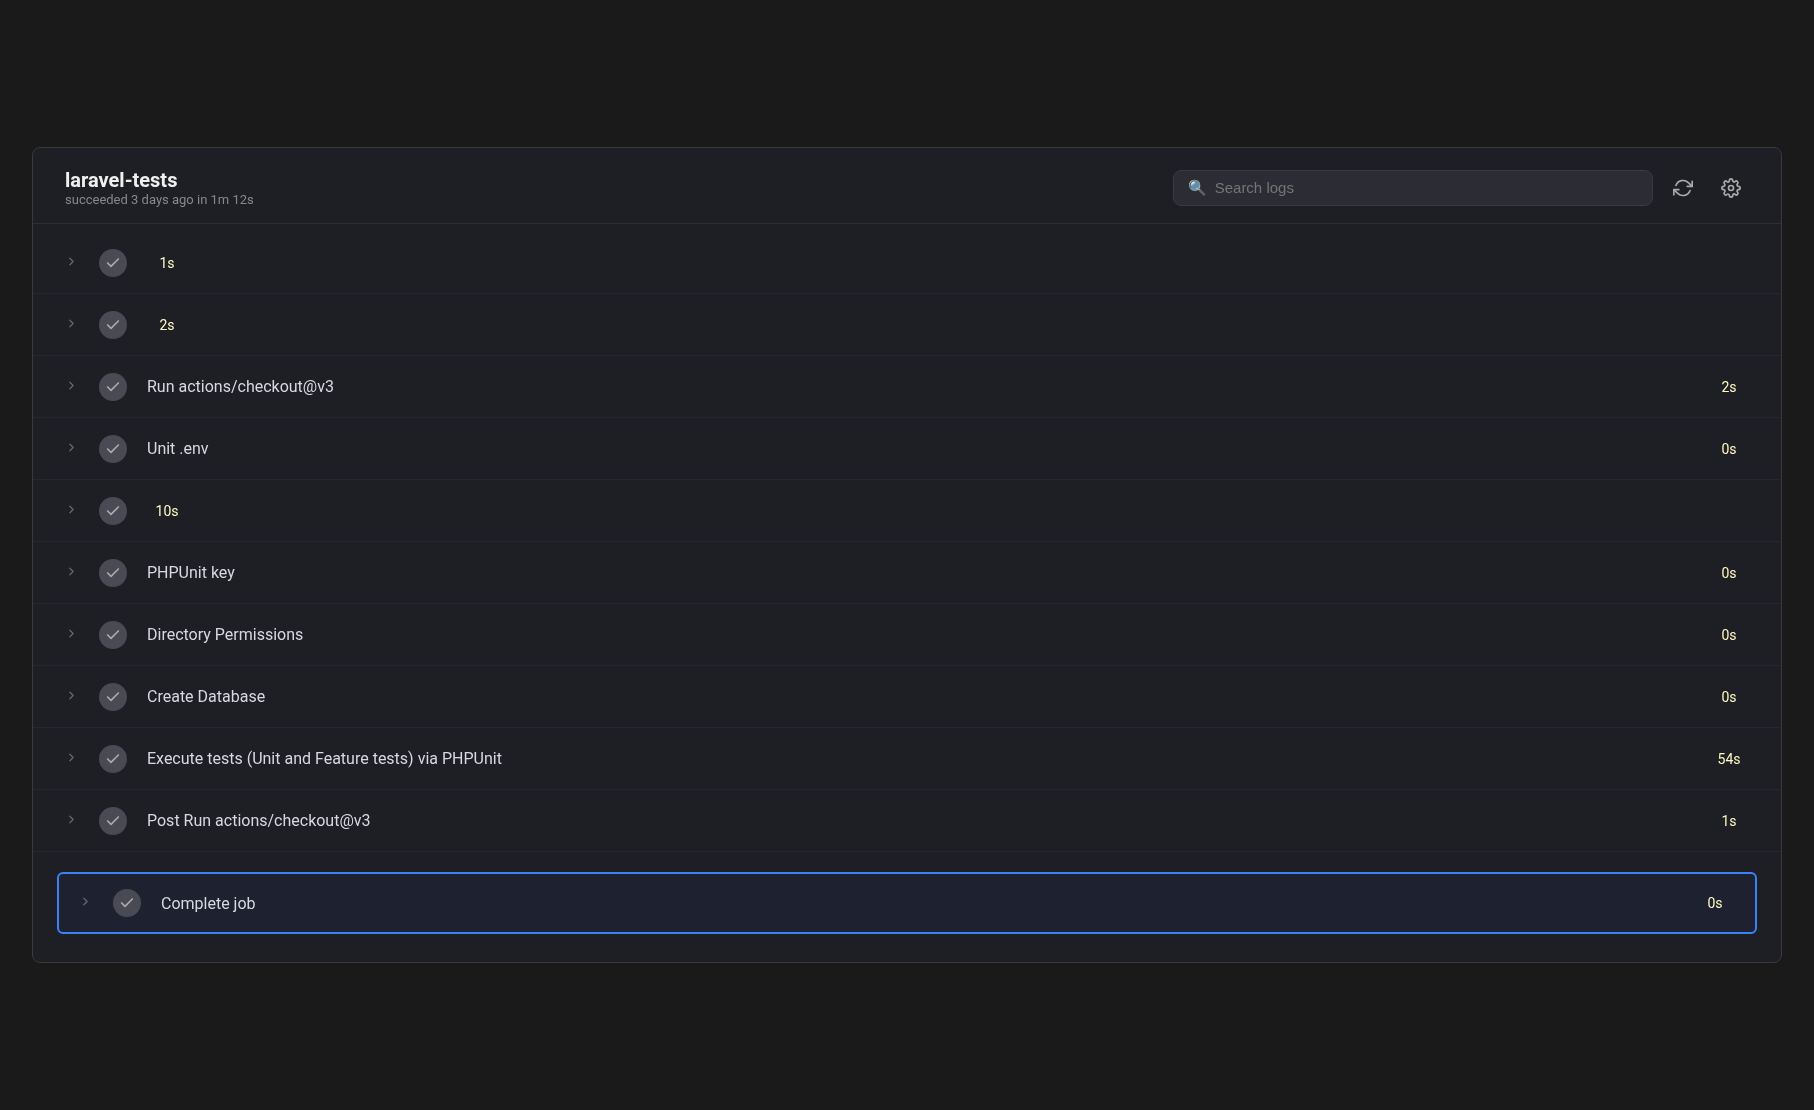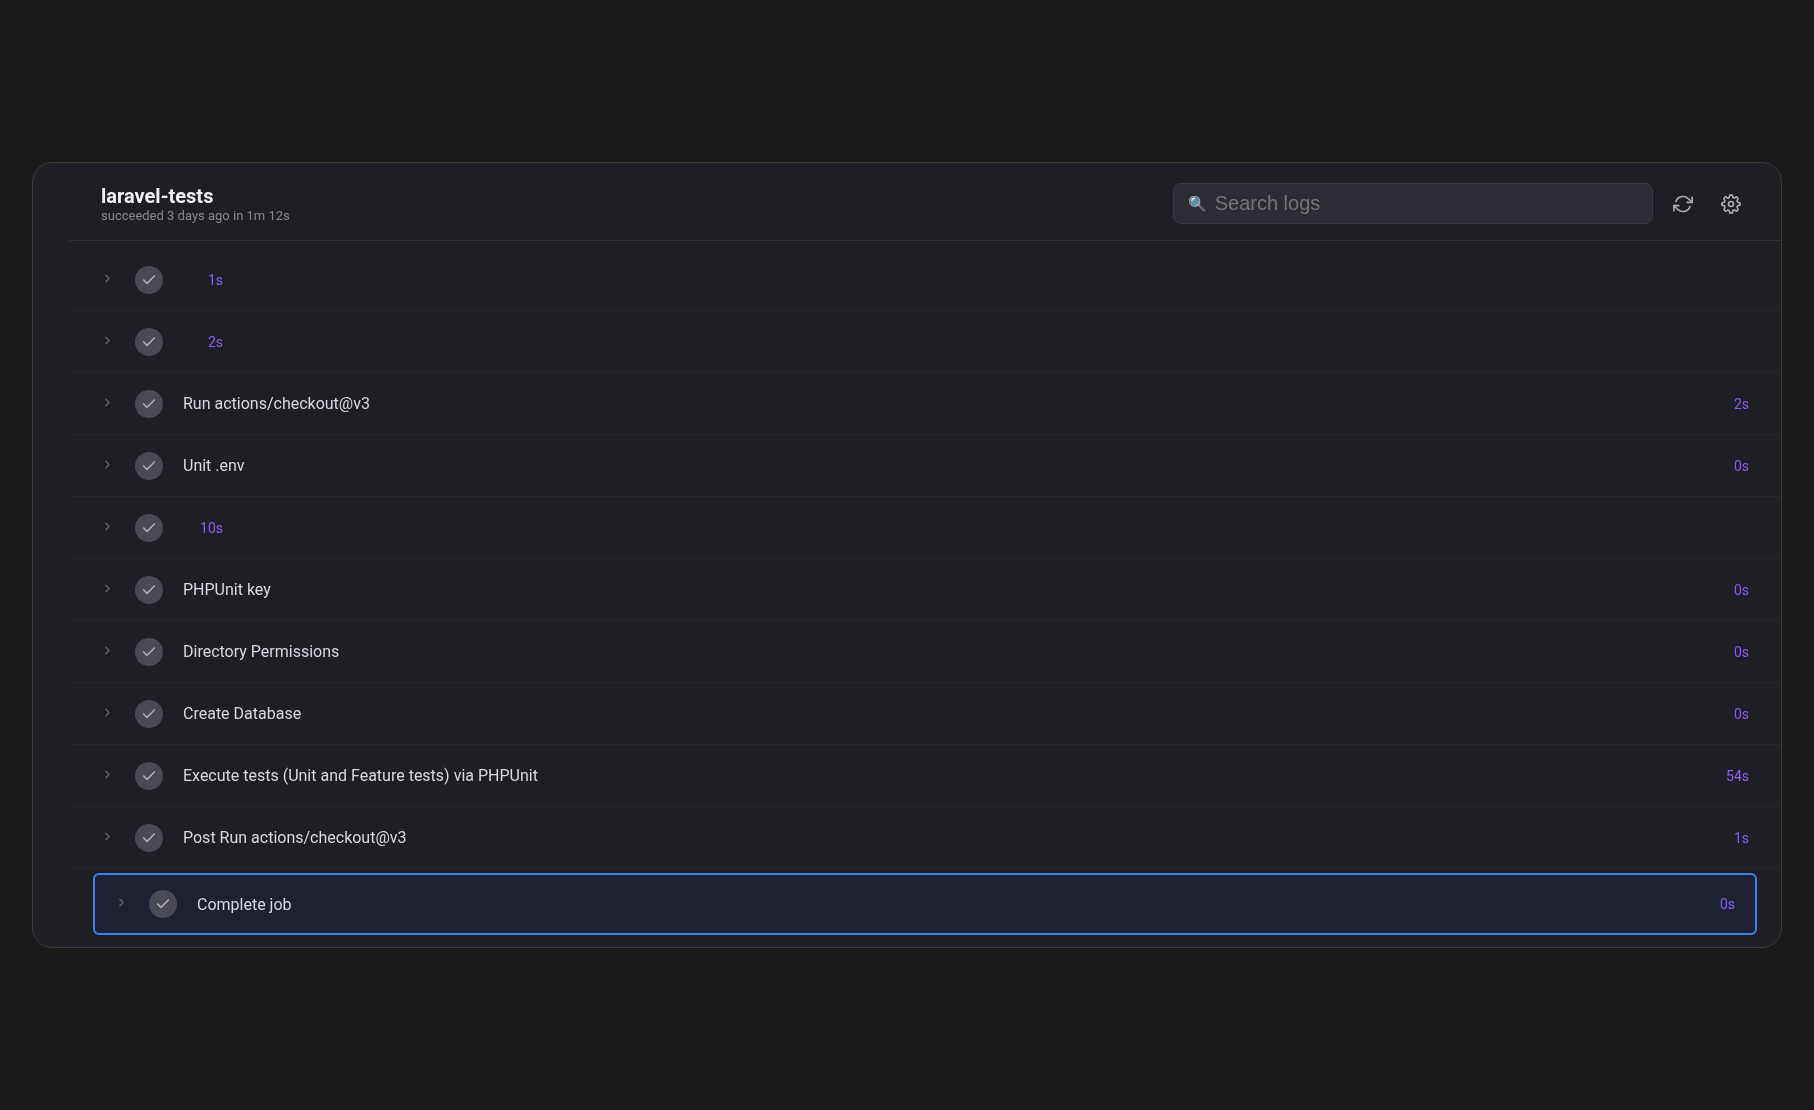--- a/index.html
+++ b/index.html
@@ -15,24 +15,23 @@
       width: 1814px;
       min-height: 1110px;
       display: flex;
       align-items: center;
       justify-content: center;
     }
 
     .window {
       width: 1750px;
       background: #1e1f24;
-      border-radius: 20px;
+      border-radius: 8px;
       border: 1px solid #3a3a3a;
       overflow: hidden;
-      padding-left: 36px;
     }
 
     .header {
       display: flex;
       align-items: center;
       justify-content: space-between;
       padding: 20px 32px 16px 32px;
       border-bottom: 1px solid #2e2e35;
     }
 
@@ -71,21 +70,21 @@
     .search-icon {
       color: #888;
       font-size: 15px;
     }
 
     .search-input {
       background: transparent;
       border: none;
       outline: none;
       color: #fca5a5;
-      font-size: 20px;
+      font-size: 15px;
       flex: 1;
     }
 
     .header-btn {
       background: none;
       border: none;
       cursor: pointer;
       color: #aaa;
       width: 36px;
       height: 36px;
@@ -108,21 +107,21 @@
       height: 62px;
       border-bottom: 1px solid #26262e;
       cursor: pointer;
       transition: background 0.12s;
       position: relative;
     }
 
     .step-row.highlighted {
       border: 2px solid #3b82f6;
       border-radius: 6px;
-      margin: 4px 24px;
+      margin: 20px 24px;
       padding: 0 20px;
       background: #1e2230;
     }
 
     .step-chevron {
       color: #666;
       font-size: 13px;
       margin-right: 18px;
       flex-shrink: 0;
       width: 16px;
@@ -150,24 +149,24 @@
     }
 
     .step-label {
       flex: 1;
       font-size: 16px;
       color: #d8d8e0;
     }
 
     .step-duration {
       font-size: 14px;
-      color: #8b5cf6;
+      color: #fef9c3;
       flex-shrink: 0;
       min-width: 40px;
-      text-align: right;
+      text-align: center;
     }
   </style>
 </head>
 <body>
 
 <div class="window">
 
   <div class="header">
     <div class="header-left">
       <div class="header-title">laravel-tests</div>

